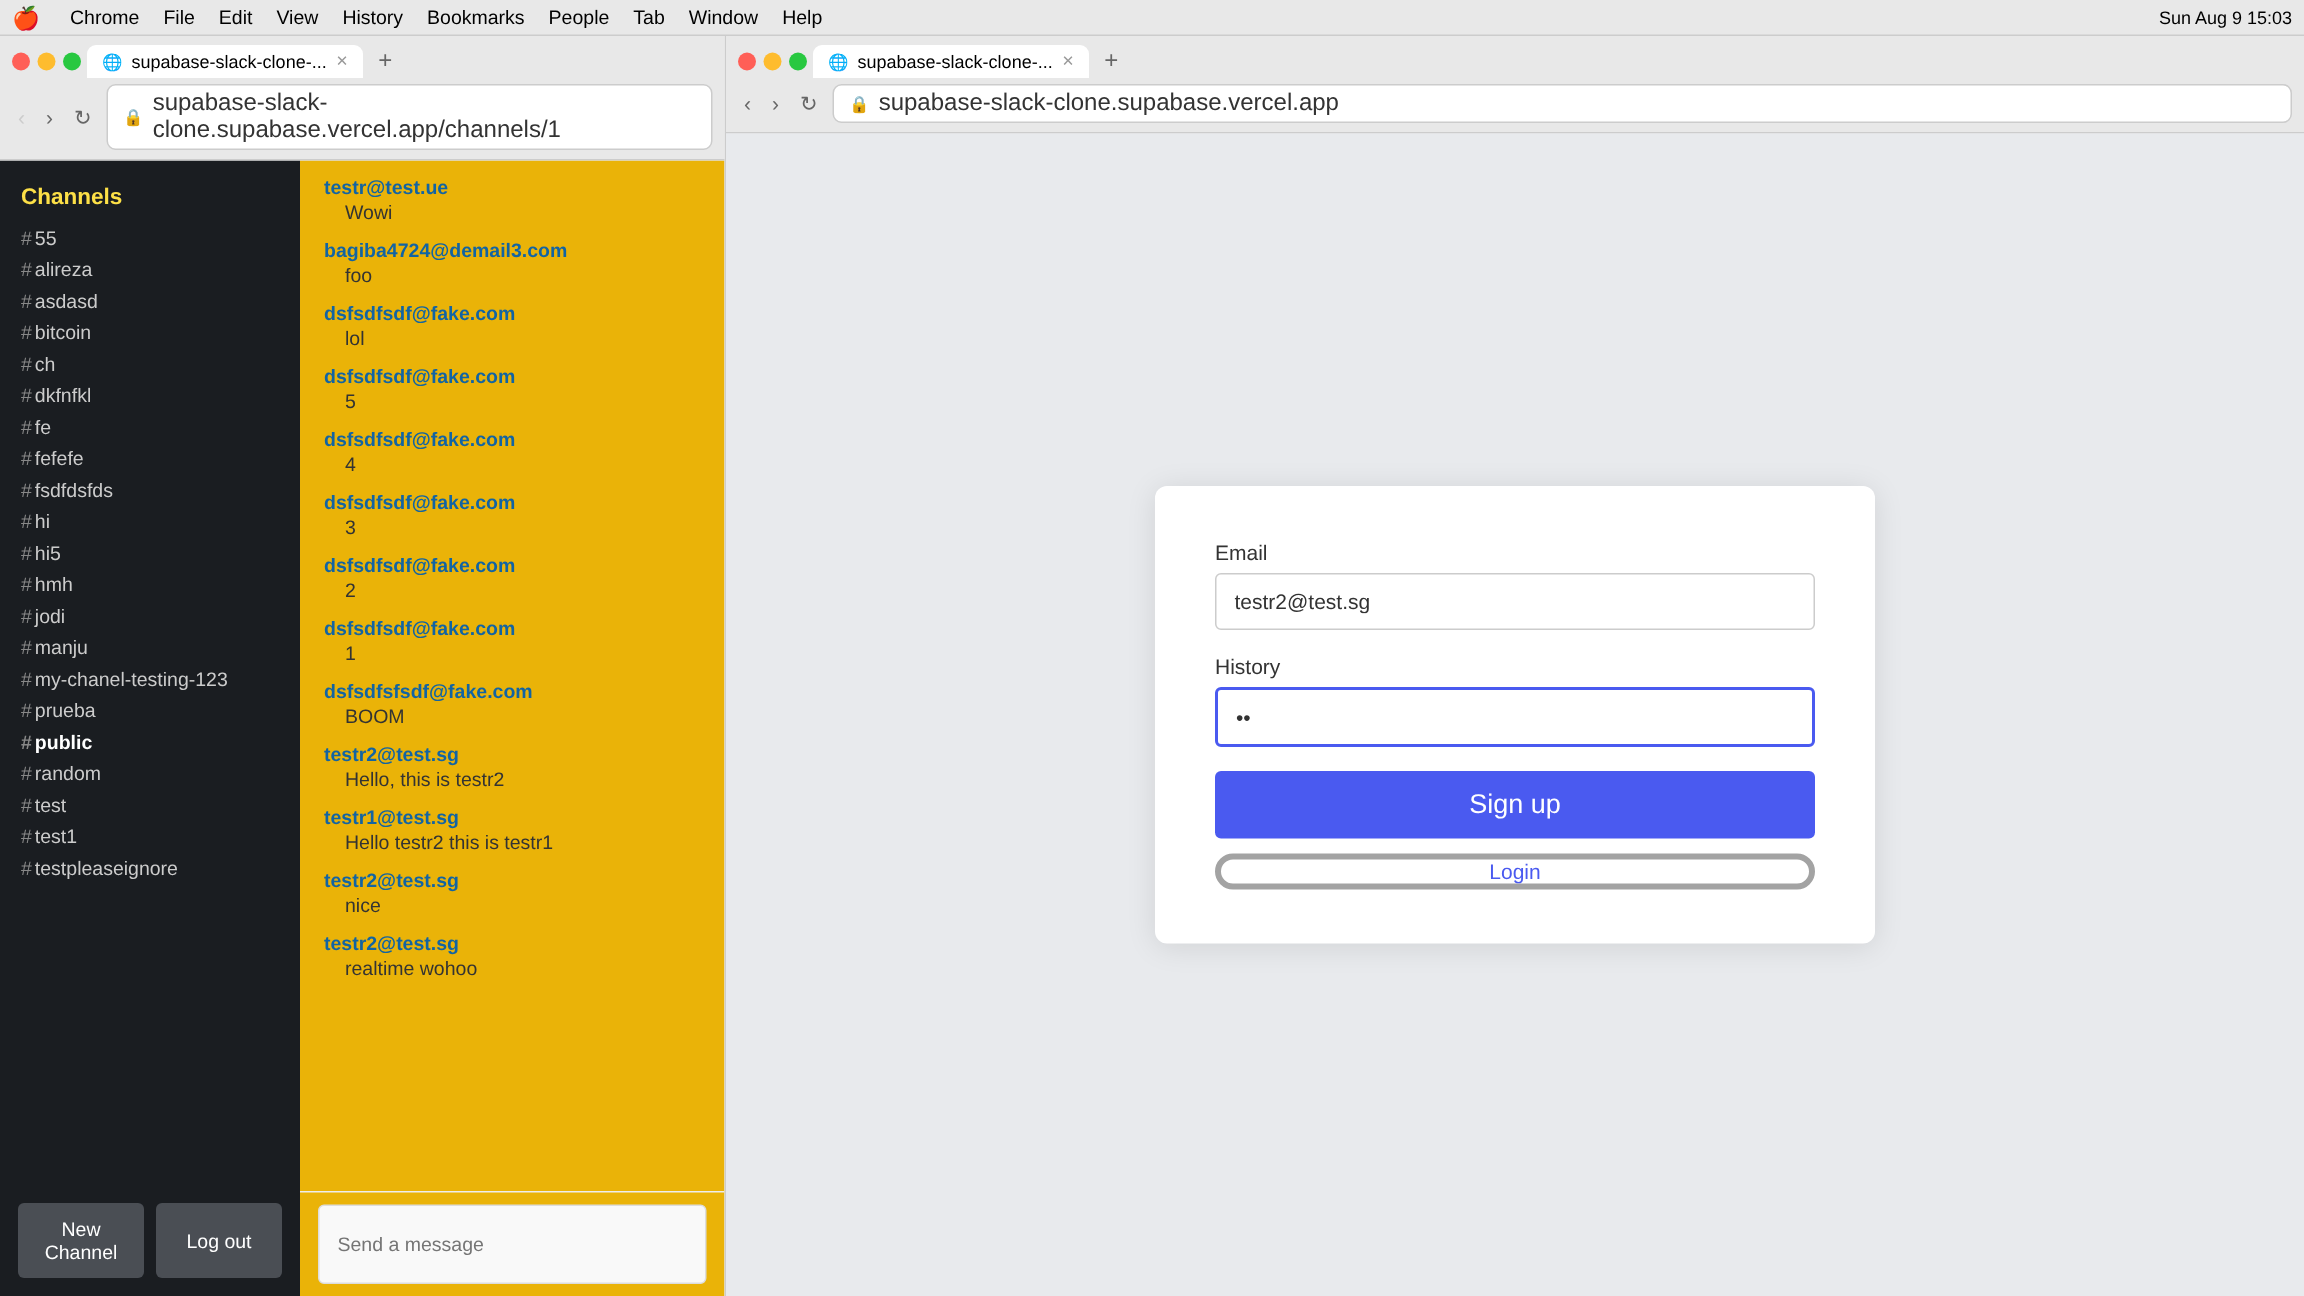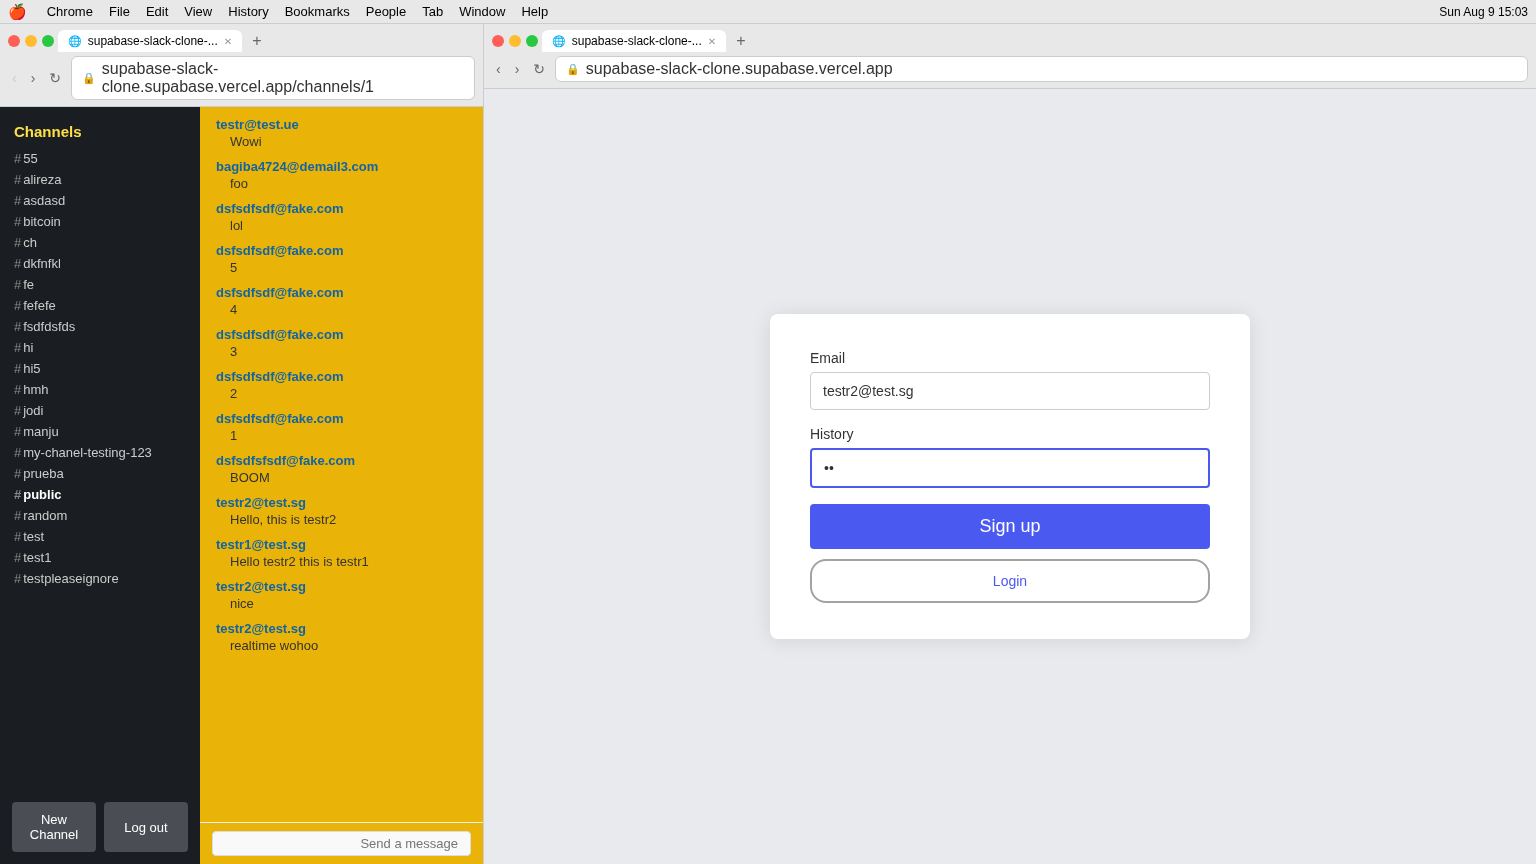--- a/index.html
+++ b/index.html
@@ -187,25 +187,24 @@
     }
     .message-input-area {
       padding: 8px 12px;
       border-top: 1px solid #eee;
       flex-shrink: 0;
     }
     .message-input {
       width: 100%;
       border: 1px solid #ddd;
       border-radius: 4px;
-      padding: 4px 12px;
+      padding: 18px 12px;
       font-size: 13px;
       color: #999;
       background: #f9f9f9;
-      text-align: right;
     }
 
     
     .right-content {
       flex: 1;
       background: #e8eaed;
       display: flex;
       align-items: center;
       justify-content: center;
     }
@@ -245,23 +244,22 @@
       padding: 12px;
       font-size: 18px;
       font-weight: 500;
       cursor: pointer;
       margin-bottom: 10px;
     }
     .btn-login {
       width: 100%;
       background: #fff;
       color: #4a5af0;
-      border: 2px solid #a3a3a3;
+      border: 4px solid #a3a3a3;
       border-radius: 16px;
-      padding: 12px;
       font-size: 14px;
       font-weight: 500;
       cursor: pointer;
     }
   </style>
 </head>
 <body>
 
 <div class="menubar">
   <span class="menubar-apple">🍎</span>

